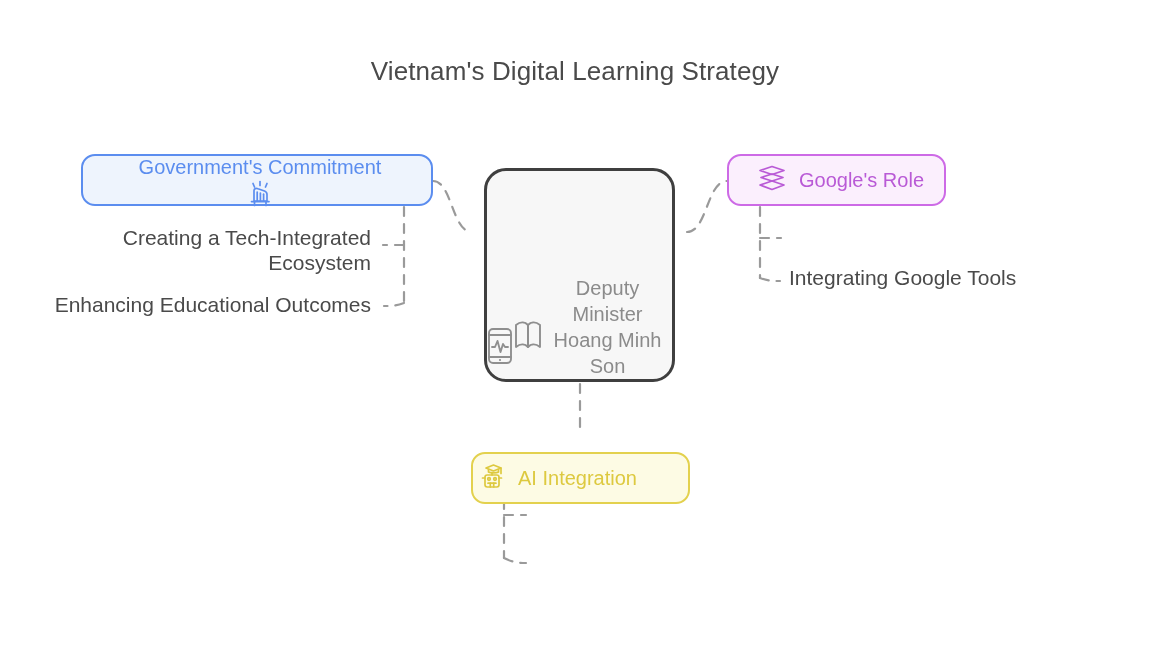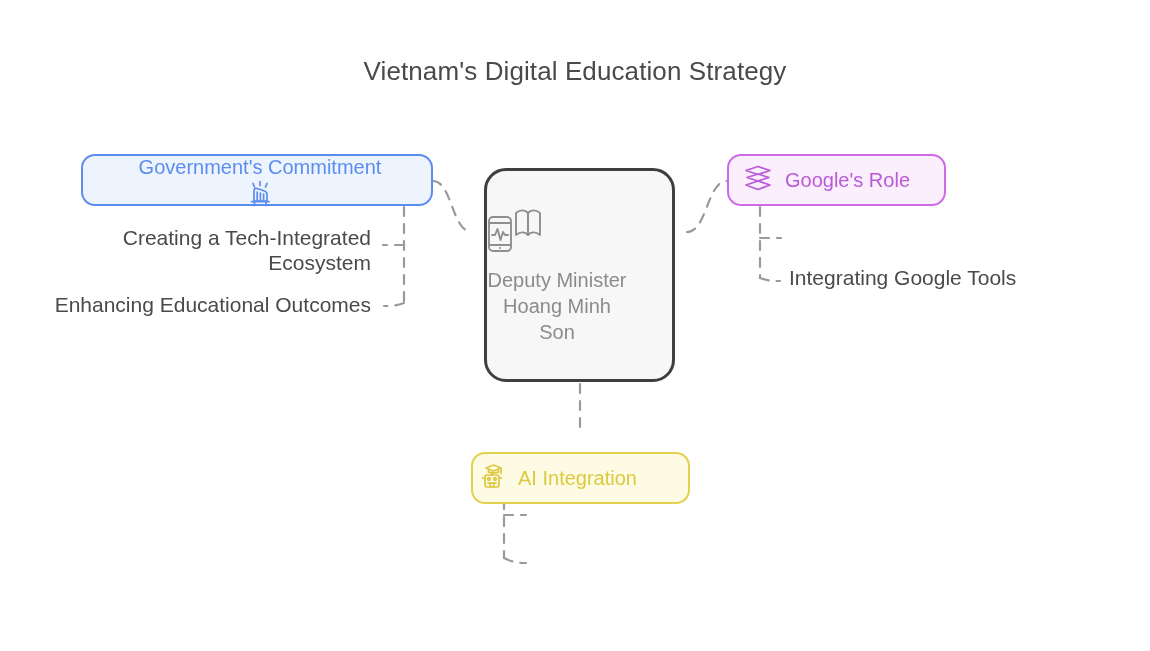--- a/index.html
+++ b/index.html
@@ -45,22 +45,22 @@
     position: absolute;
     left: 484px;
     top: 168px;
     width: 191px;
     height: 214px;
     box-sizing: border-box;
     border: 3px solid #3f3f3f;
     border-radius: 22px;
     background: #f7f7f7;
     display: flex;
-    flex-direction: column;
-    align-items: flex-start;
+    flex-direction: row;
+    align-items: flex-end;
     justify-content: center;
   }
   .center-icon {
     margin-bottom: 10px;
   }
   .center-label {
     font-size: 20px;
     line-height: 26px;
     color: #8b8b8b;
     text-align: center;
@@ -95,21 +95,21 @@
   }
   #node-gov .pill-label { color: #5b8def; }
 
   #node-google {
     left: 727px;
     top: 154px;
     width: 219px;
     border-color: #cd6ae6;
     background: #fbeffd;
     padding: 0 20px 0 14px;
-    justify-content: flex-start;
+    justify-content: flex-end;
   }
   #node-google .pill-label { color: #b95ad6; margin-left: 12px; }
 
   #node-ai {
     left: 471px;
     top: 452px;
     width: 219px;
     border-color: #e3d14e;
     background: #fdfbe4;
     padding: 0 20px 0 3px;
@@ -158,21 +158,21 @@
       <path d="M 760 207 L 760 278"></path>
       <path d="M 760 238 L 781 238"></path>
       <path d="M 760 278 C 768 281 772 281 780 281"></path>
 
       <path d="M 504 483 L 504 558"></path>
       <path d="M 504 515 L 526 515"></path>
       <path d="M 504 558 C 512 562 517 563 526 563"></path>
     </g>
   </svg>
 
-  <div class="title">Vietnam's Digital Education Strategy</div>
+  <div class="title">Vietnam's Digital Learning Strategy</div>
 
   <div class="center-node">
     <span class="center-icon">
       <svg width="56" height="48" viewBox="0 0 56 48" xmlns="http://www.w3.org/2000/svg" fill="none" stroke="#8f8f8f" stroke-width="1.9" stroke-linecap="round" stroke-linejoin="round">
         <rect x="2" y="12" width="22" height="34" rx="4"></rect>
         <line x1="2" y1="18" x2="24" y2="18"></line>
         <line x1="2" y1="40" x2="24" y2="40"></line>
         <circle cx="13" cy="43" r="1.1" fill="#8f8f8f" stroke="none"></circle>
         <polyline points="5,30 8,30 10.5,24 13.5,35 16,27 18,30 21,30"></polyline>
         <path d="M 29 8 C 34 4 38.5 5.5 41 8 L 41 30 C 38.5 27.5 34 26 29 30 Z"></path>

